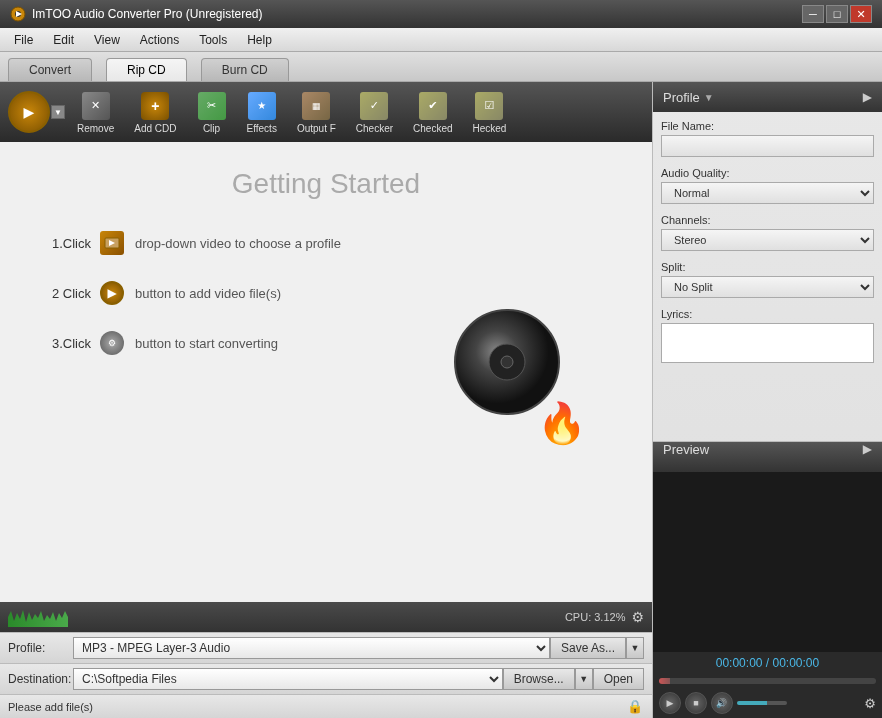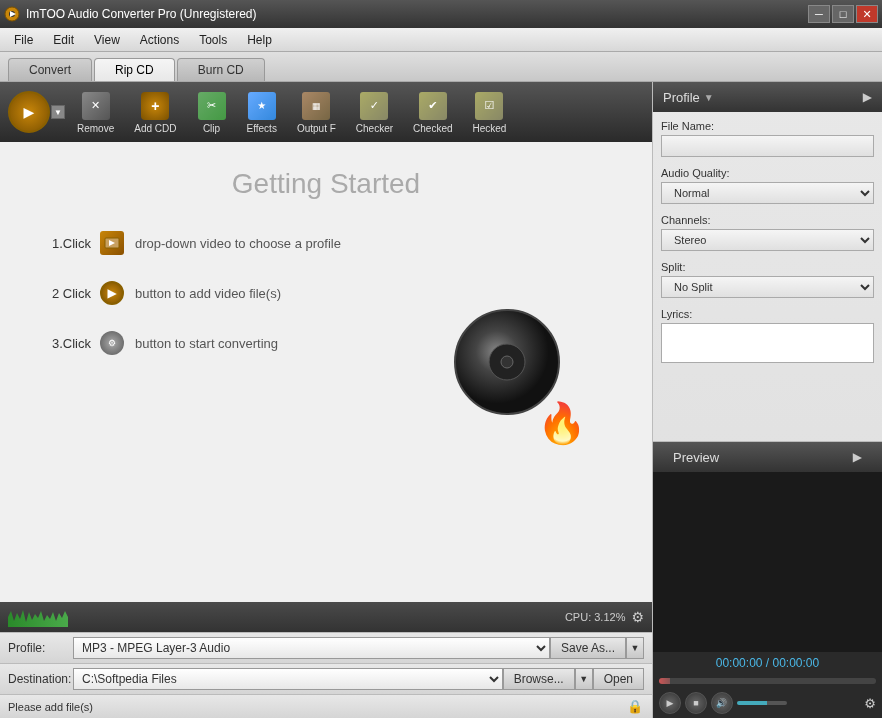--- a/index.html
+++ b/index.html
@@ -4,21 +4,21 @@
   <style>
     * { box-sizing: border-box; margin: 0; padding: 0; }
     body { font-family: 'Segoe UI', Tahoma, sans-serif; font-size: 12px; background: #333; width: 882px; height: 718px; overflow: hidden; }
     
     
     .title-bar {
       background: linear-gradient(to bottom, #555, #333);
       height: 28px;
       display: flex;
       align-items: center;
-      padding: 0 4px;
+      padding: 0 10px;
       color: #fff;
       font-size: 12px;
     }
     .title-bar-icon { width: 16px; height: 16px; margin-right: 6px; }
     .title-bar-title { flex: 1; }
     .title-bar-controls { display: flex; gap: 2px; }
     .title-bar-btn {
       width: 22px; height: 18px; background: #666; border: 1px solid #888;
       color: #fff; font-size: 11px; cursor: pointer; display: flex; align-items: center; justify-content: center;
     }
@@ -51,21 +51,21 @@
     }
     .tab {
       padding: 4px 20px;
       cursor: pointer;
       font-size: 12px;
       color: #333;
       background: linear-gradient(to bottom, #d0d0d0, #b8b8b8);
       border: 1px solid #999;
       border-bottom: none;
       border-radius: 4px 4px 0 0;
-      margin-right: 2px;
+      margin-right: 14px;
     }
     .tab.active {
       background: linear-gradient(to bottom, #f5f5f5, #e8e8e8);
       color: #000;
       z-index: 1;
     }
 
     
     .main-container {
       display: flex;
@@ -311,22 +311,22 @@
     }
 
     
     .preview-section {
       border-top: 1px solid #bbb;
     }
     .preview-header {
       background: linear-gradient(to bottom, #555, #333);
       height: 30px;
       display: flex;
-      align-items: center;
-      padding: 0 20px;
+      align-items: flex-start;
+      padding: 0 10px;
       color: #ddd;
       font-size: 13px;
     }
     .preview-body {
       background: #1a1a1a;
       height: 180px;
       position: relative;
     }
     .preview-time {
       text-align: center;

